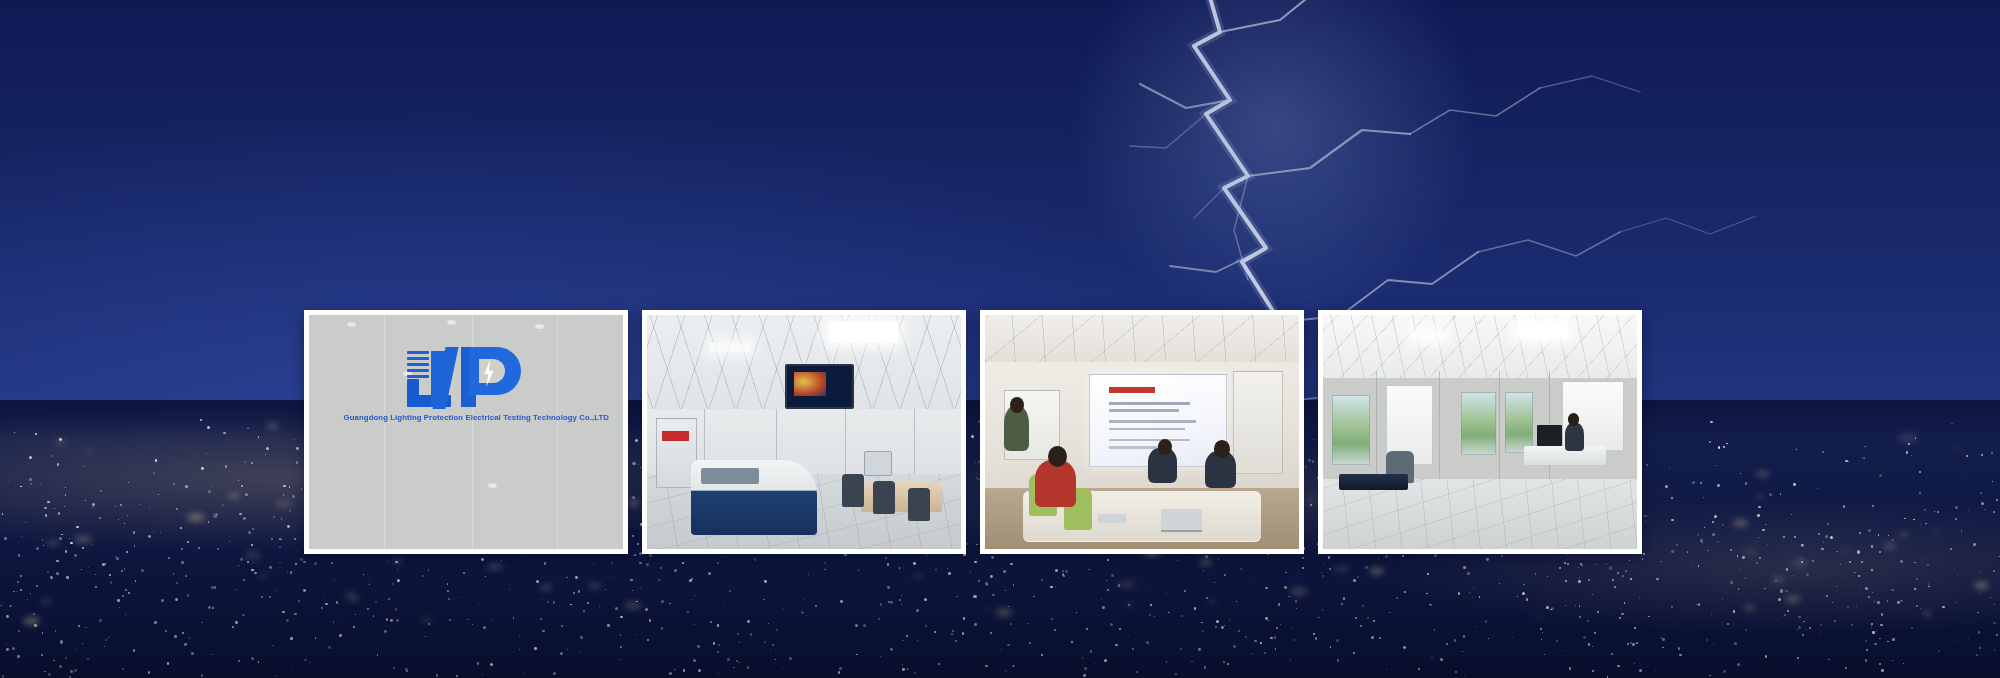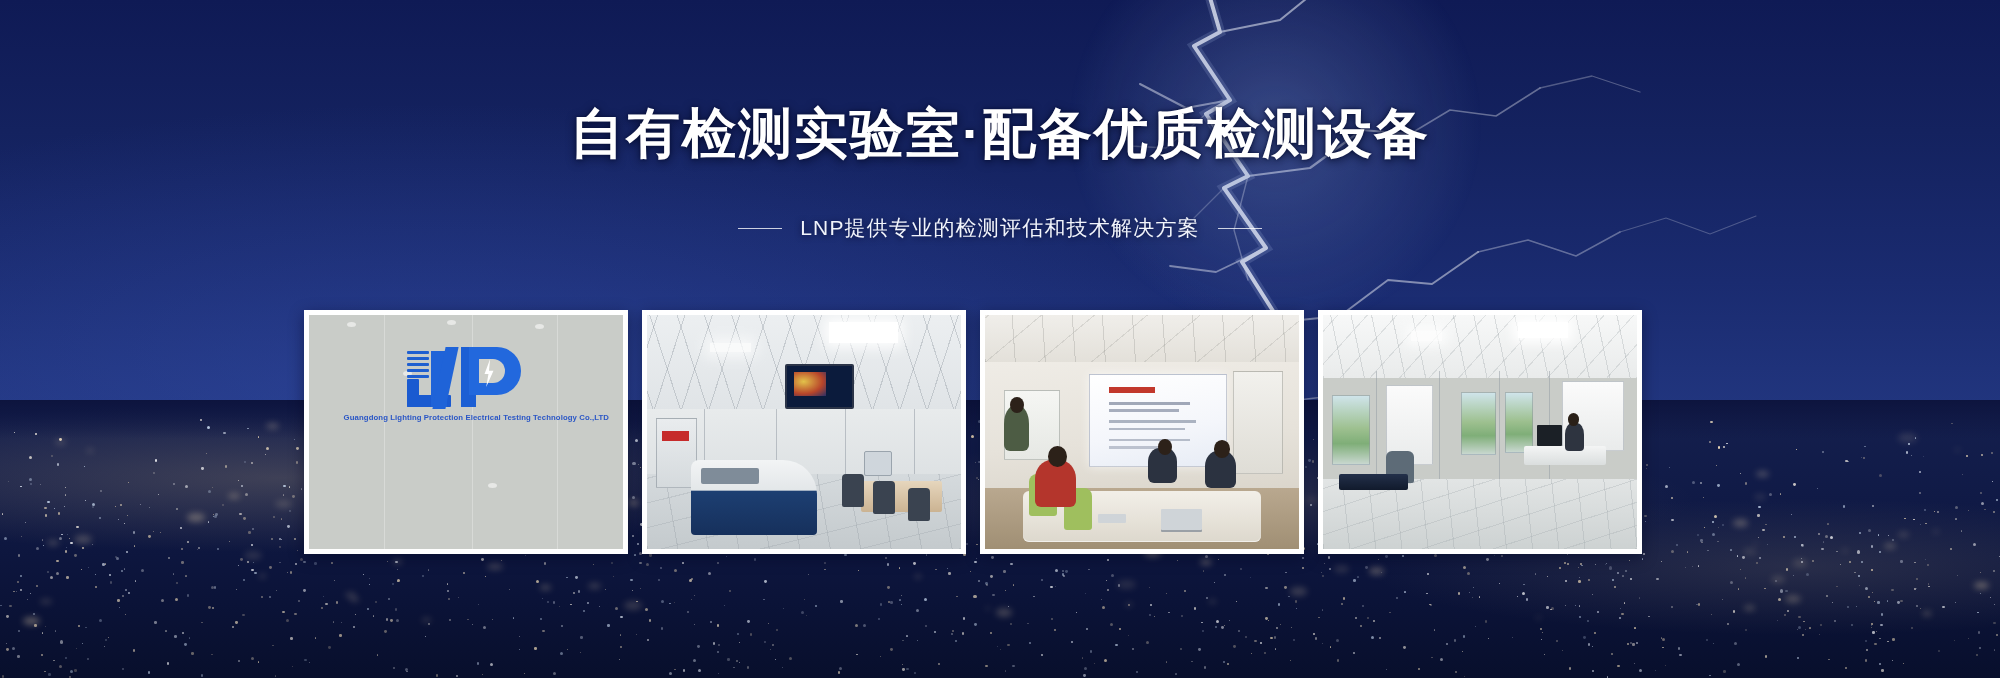--- a/index.html
+++ b/index.html
@@ -1957,27 +1957,21 @@
         <i style="left:329.5px;top:108.2px;width:11.9px;height:6.0px;opacity:0.22;background:#ffe6b8;filter:blur(3px)"></i>
         <i style="left:265.8px;top:22.5px;width:13.4px;height:6.7px;opacity:0.24;background:#ffe6b8;filter:blur(3px)"></i>
         <i style="left:1009.4px;top:57.1px;width:12.0px;height:6.0px;opacity:0.27;background:#ffe6b8;filter:blur(3px)"></i>
         <i style="left:914.8px;top:175.0px;width:6.7px;height:3.3px;opacity:0.30;background:#ffe6b8;filter:blur(3px)"></i>
         <i style="left:1841.5px;top:149.3px;width:6.3px;height:3.1px;opacity:0.20;background:#ffe6b8;filter:blur(3px)"></i>
         <i style="left:1973.9px;top:181.7px;width:15.1px;height:7.5px;opacity:0.32;background:#ffe6b8;filter:blur(3px)"></i>
         <i style="left:87.0px;top:49.2px;width:6.2px;height:3.1px;opacity:0.25;background:#ffe6b8;filter:blur(3px)"></i>
       </div>
   </div>
 
-  <div class="headline">自有检测实验室·配备优质检测设备</div>
-
-  <div class="subline">
-    <span class="rule"></span>
-    <span class="sub-text">LNP提供专业的检测评估和技术解决方案</span>
-    <span class="rule"></span>
-  </div>
+
 
   <div class="gallery">
 
     <div class="card">
       <div class="photo p1">
         <span class="seam" style="left:24%"></span>
         <span class="seam" style="left:52%"></span>
         <span class="seam" style="left:79%"></span>
         <span class="ceiling-dot" style="left:12%;top:3%"></span>
         <span class="ceiling-dot" style="left:44%;top:2%"></span>

